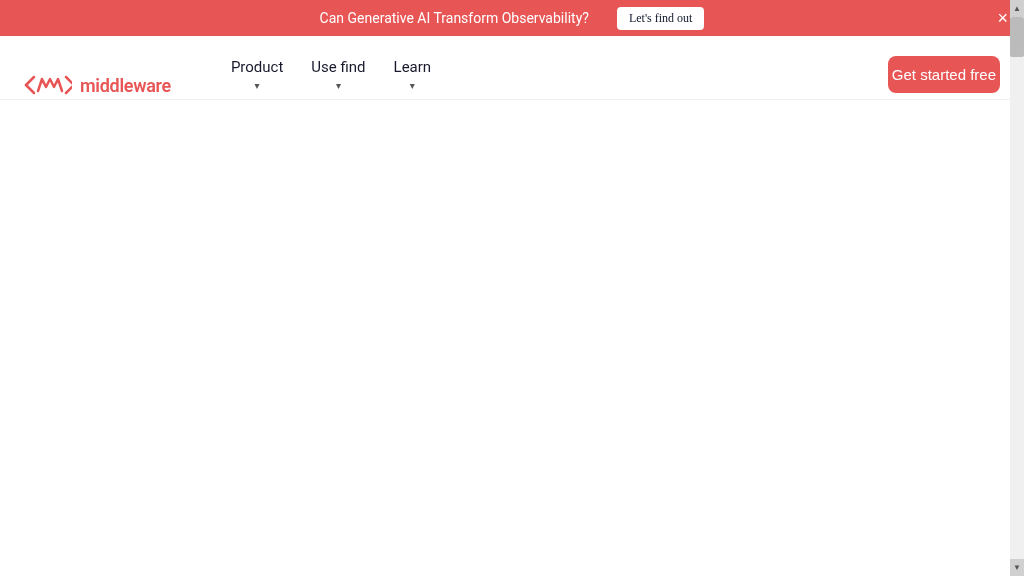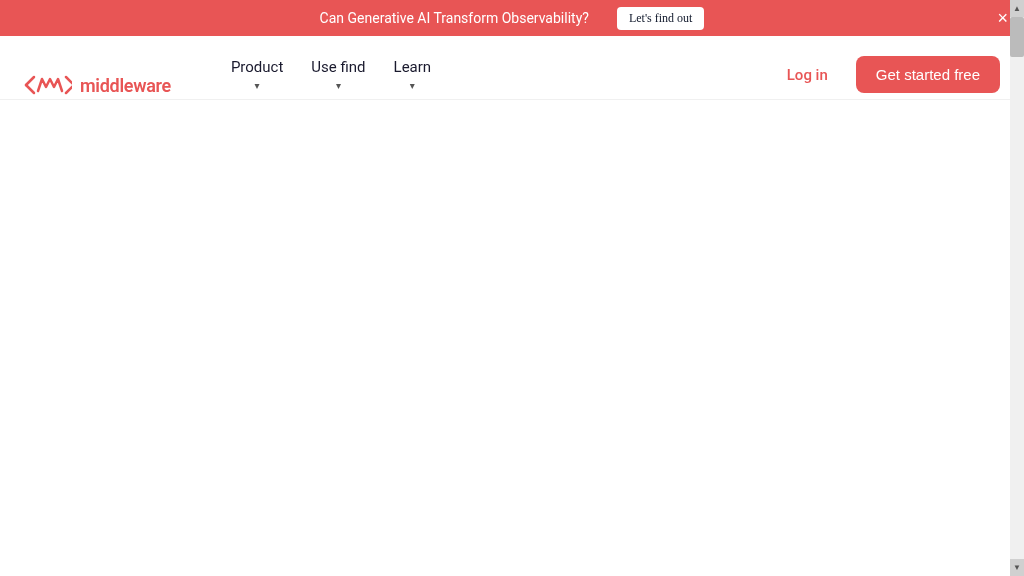--- a/index.html
+++ b/index.html
@@ -126,21 +126,21 @@
     .nav-login {
       color: #e85555;
       font-weight: 500;
       padding: 8px 16px;
     }
 
     .nav-cta {
       background-color: #e85555;
       color: white;
       border: none;
-      padding: 10px 20px;
+      padding: 10px 4px;
       border-radius: 8px;
       font-size: 15px;
       font-weight: 500;
       cursor: pointer;
       white-space: nowrap;
       margin-left: 8px;
     }
 
     
     .scrollbar-track {
@@ -216,23 +216,20 @@
       <span>Use find</span>
       <span class="chevron">▾</span>
     </a>
     <a class="nav-item" href="#">
       <span>Learn</span>
       <span class="chevron">▾</span>
     </a>
 
     <div style="flex:1;"></div>
 
-    <a class="nav-item nav-login" href="#">
-      <span>Log in</span>
-    </a>
     <button class="nav-cta">Get started free</button>
   </div>
 </nav>
 
 <div class="main-content"></div>
 
 <div class="scrollbar-track">
   <div class="scrollbar-btn">▲</div>
   <div class="scrollbar-thumb"></div>
   <div style="flex:1;"></div>

